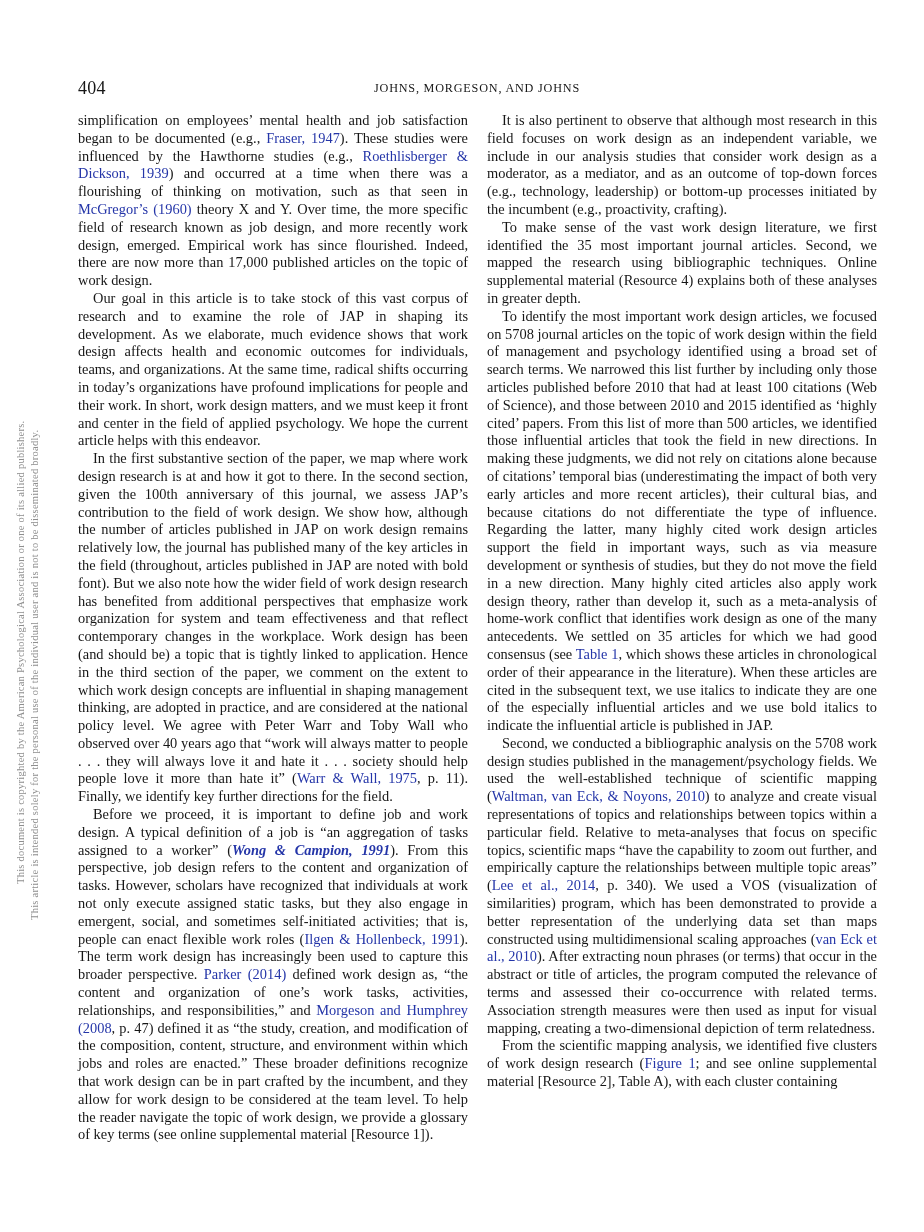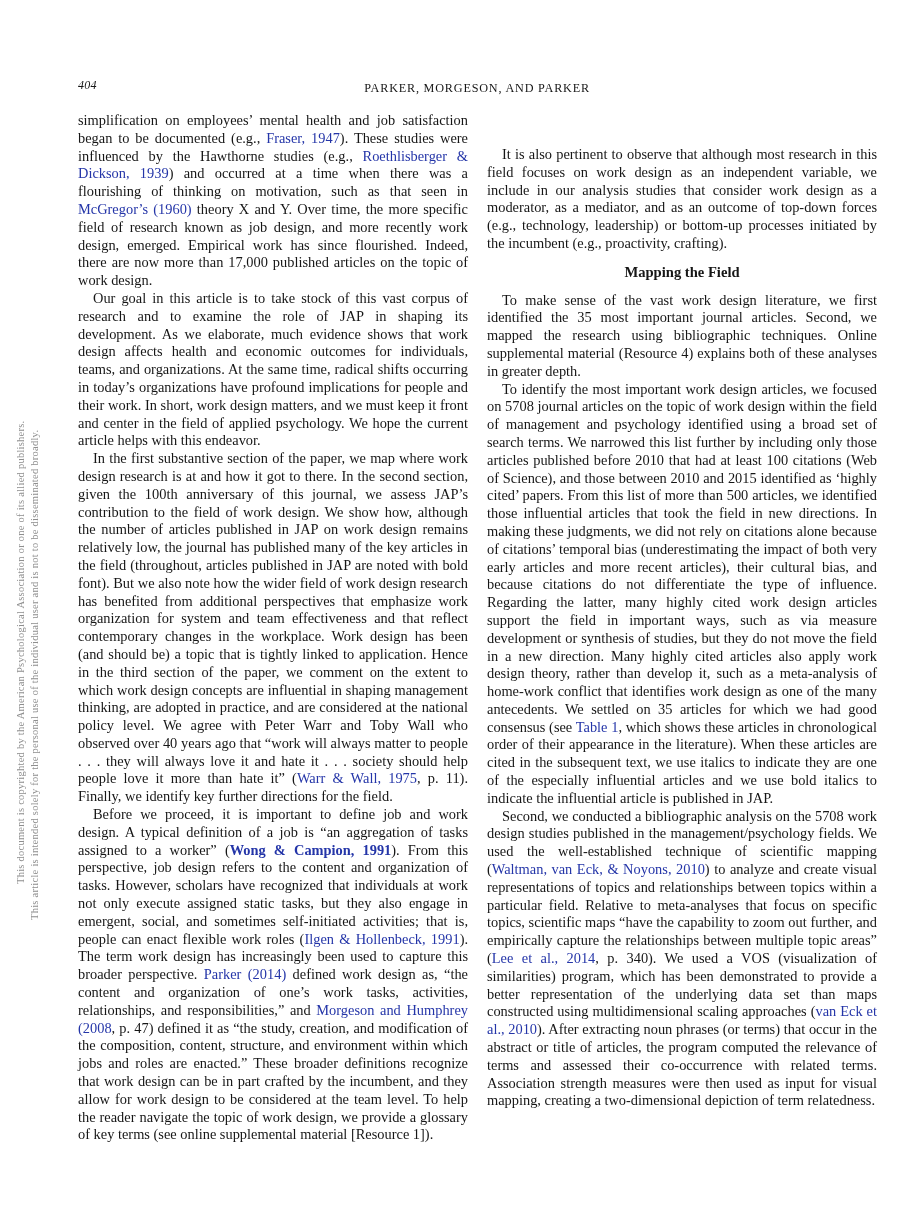--- a/index.html
+++ b/index.html
@@ -21,75 +21,75 @@
     white-space: nowrap;
     font-size: 10.5px;
     letter-spacing: 0.25px;
     color: var(--c-muted, #8e8e8e);
   }
   .notice-1 { left: 15px; top: 884px; }
   .notice-2 { left: 29px; top: 920px; }
 
   
   .page-header { position: absolute; left: 78px; top: 78px; width: 798px; height: 20px; }
-  .page-number { position: absolute; left: 0; top: 0; font-size: 12px; letter-spacing: 0.3px; font-style: italic; }
+  .page-number { position: absolute; left: 0; top: 0; font-size: 18px; letter-spacing: 0.3px; }
   .running-head {
     position: absolute; left: 0; right: 0; top: 2.5px;
     text-align: center; font-size: 12.2px; letter-spacing: 0.8px;
   }
 
   
   .text-columns {
     position: absolute; left: 78px; top: 112px; width: 799px;
-    display: flex; gap: 19px; align-items: center;
+    display: flex; gap: 19px;
   }
   .col { width: 390px; }
 
   p.para {
     margin: 0;
     text-align: justify;
     font-size: 14.4px;
     line-height: 17.8px;
   }
   p.para.indent { text-indent: 15px; }
 
   .lnk { color: var(--c-link, #2435a8); }
-  .bold { font-weight: bold; }
+  .bold { font-weight: bold; font-style: italic; }
   .ital { }
 
   p.sec-heading {
     margin: 11px 0 10px 0;
     text-align: center;
     font-weight: bold;
     font-size: 14.6px;
     line-height: 17.8px;
   }
 </style>
 </head>
 <body>
 
 <div class="page">
 
   <div class="rotated-notice notice-1">This document is copyrighted by the American Psychological Association or one of its allied publishers.</div>
   <div class="rotated-notice notice-2">This article is intended solely for the personal use of the individual user and is not to be disseminated broadly.</div>
 
   <div class="page-header">
     <span class="page-number">404</span>
-    <span class="running-head">PARKER, MORGESON, AND PARKER</span>
+    <span class="running-head">JOHNS, MORGESON, AND JOHNS</span>
   </div>
 
   <div class="text-columns">
     <div class="col">
         <p class="para"><span>simplification on employees’ mental health and job satisfaction began to be documented (e.g., </span><span class="lnk">Fraser, 1947</span><span>). These studies were influenced by the Hawthorne studies (e.g., </span><span class="lnk">Roethlisberger &amp; Dickson, 1939</span><span>) and occurred at a time when there was a flourishing of thinking on motivation, such as that seen in </span><span class="lnk">McGregor’s (1960)</span><span> theory X and Y. Over time, the more specific field of research known as job design, and more recently work design, emerged. Empirical work has since flourished. Indeed, there are now more than 17,000 published articles on the topic of work design.</span></p>
         <p class="para indent"><span>Our goal in this article is to take stock of this vast corpus of research and to examine the role of </span><span class="ital">JAP</span><span> in shaping its development. As we elaborate, much evidence shows that work design affects health and economic outcomes for individuals, teams, and organizations. At the same time, radical shifts occurring in today’s organizations have profound implications for people and their work. In short, work design matters, and we must keep it front and center in the field of applied psychology. We hope the current article helps with this endeavor.</span></p>
         <p class="para indent"><span>In the first substantive section of the paper, we map where work design research is at and how it got to there. In the second section, given the 100th anniversary of this journal, we assess </span><span class="ital">JAP’s</span><span> contribution to the field of work design. We show how, although the number of articles published in </span><span class="ital">JAP</span><span> on work design remains relatively low, the journal has published many of the key articles in the field (throughout, articles published in </span><span class="ital">JAP</span><span> are noted with bold font). But we also note how the wider field of work design research has benefited from additional perspectives that emphasize work organization for system and team effectiveness and that reflect contemporary changes in the workplace. Work design has been (and should be) a topic that is tightly linked to application. Hence in the third section of the paper, we comment on the extent to which work design concepts are influential in shaping management thinking, are adopted in practice, and are considered at the national policy level. We agree with Peter Warr and Toby Wall who observed over 40 years ago that “work will always matter to people . . . they will always love it and hate it . . . society should help people love it more than hate it” (</span><span class="lnk">Warr &amp; Wall, 1975</span><span>, p. 11). Finally, we identify key further directions for the field.</span></p>
         <p class="para indent"><span>Before we proceed, it is important to define job and work design. A typical definition of a job is “an aggregation of tasks assigned to a worker” (</span><span class="lnk bold">Wong &amp; Campion, 1991</span><span>). From this perspective, job design refers to the content and organization of tasks. However, scholars have recognized that individuals at work not only execute assigned static tasks, but they also engage in emergent, social, and sometimes self-initiated activities; that is, people can enact flexible work roles (</span><span class="lnk">Ilgen &amp; Hollenbeck, 1991</span><span>). The term </span><span class="ital">work design</span><span> has increasingly been used to capture this broader perspective. </span><span class="lnk ital">Parker (2014)</span><span> defined work design as, “the content and organization of one’s work tasks, activities, relationships, and responsibilities,” and </span><span class="lnk">Morgeson and Humphrey (2008</span><span>, p. 47) defined it as “the study, creation, and modification of the composition, content, structure, and environment within which jobs and roles are enacted.” These broader definitions recognize that work design can be in part crafted by the incumbent, and they allow for work design to be considered at the team level. To help the reader navigate the topic of work design, we provide a glossary of key terms (see online supplemental material [Resource 1]).</span></p>
       </div>
     <div class="col">
         <p class="para indent"><span>It is also pertinent to observe that although most research in this field focuses on work design as an independent variable, we include in our analysis studies that consider work design as a moderator, as a mediator, and as an outcome of top-down forces (e.g., technology, leadership) or bottom-up processes initiated by the incumbent (e.g., proactivity, crafting).</span></p>
-        <p class="sec-heading">Mapping the Field</p>
         <p class="para indent"><span>To make sense of the vast work design literature, we first identified the 35 most important journal articles. Second, we mapped the research using bibliographic techniques. Online supplemental material (Resource 4) explains both of these analyses in greater depth.</span></p>
         <p class="para indent"><span>To identify the most important work design articles, we focused on 5708 journal articles on the topic of work design within the field of management and psychology identified using a broad set of search terms. We narrowed this list further by including only those articles published before 2010 that had at least 100 citations (Web of Science), and those between 2010 and 2015 identified as ‘highly cited’ papers. From this list of more than 500 articles, we identified those influential articles that took the field in new directions. In making these judgments, we did not rely on citations alone because of citations’ temporal bias (underestimating the impact of both very early articles and more recent articles), their cultural bias, and because citations do not differentiate the type of influence. Regarding the latter, many highly cited work design articles support the field in important ways, such as via measure development or synthesis of studies, but they do not move the field in a new direction. Many highly cited articles also apply work design theory, rather than develop it, such as a meta-analysis of home-work conflict that identifies work design as one of the many antecedents. We settled on 35 articles for which we had good consensus (see </span><span class="lnk">Table 1</span><span>, which shows these articles in chronological order of their appearance in the literature). When these articles are cited in the subsequent text, we use italics to indicate they are one of the especially influential articles and we use bold italics to indicate the influential article is published in </span><span class="ital">JAP</span><span>.</span></p>
         <p class="para indent"><span>Second, we conducted a bibliographic analysis on the 5708 work design studies published in the management/psychology fields. We used the well-established technique of scientific mapping (</span><span class="lnk">Waltman, van Eck, &amp; Noyons, 2010</span><span>) to analyze and create visual representations of topics and relationships between topics within a particular field. Relative to meta-analyses that focus on specific topics, scientific maps “have the capability to zoom out further, and empirically capture the relationships between multiple topic areas” (</span><span class="lnk">Lee et al., 2014</span><span>, p. 340). We used a VOS (visualization of similarities) program, which has been demonstrated to provide a better representation of the underlying data set than maps constructed using multidimensional scaling approaches (</span><span class="lnk">van Eck et al., 2010</span><span>). After extracting noun phrases (or terms) that occur in the abstract or title of articles, the program computed the relevance of terms and assessed their co-occurrence with related terms. Association strength measures were then used as input for visual mapping, creating a two-dimensional depiction of term relatedness.</span></p>
+        <p class="para indent"><span>From the scientific mapping analysis, we identified five clusters of work design research (</span><span class="lnk">Figure 1</span><span>; and see online supplemental material [Resource 2], Table A), with each cluster containing</span></p>
       </div>
   </div>
 
 </div>
 
 </body></html>

